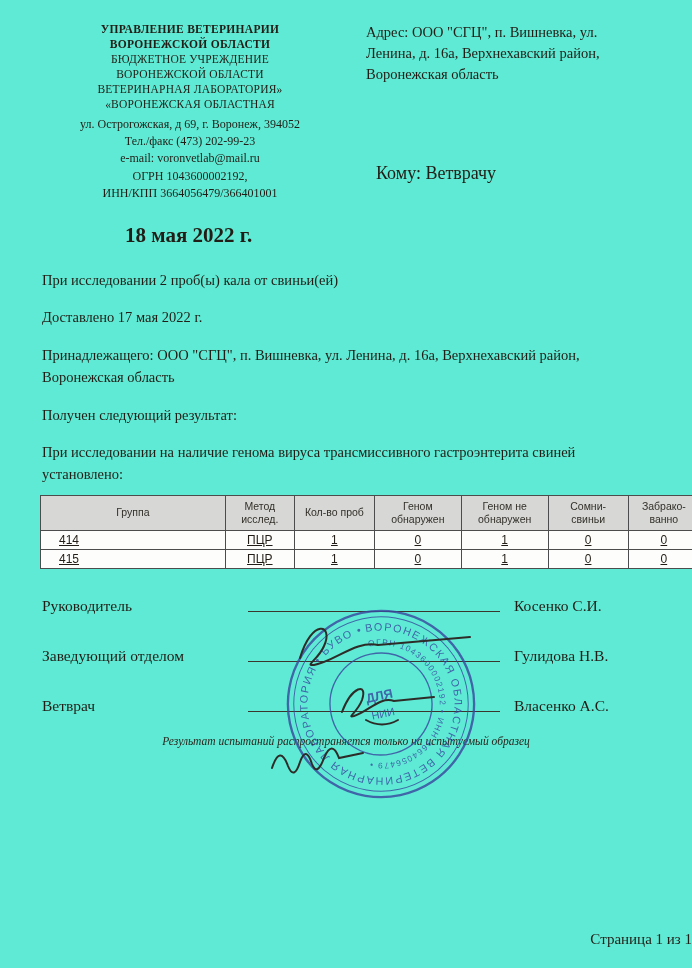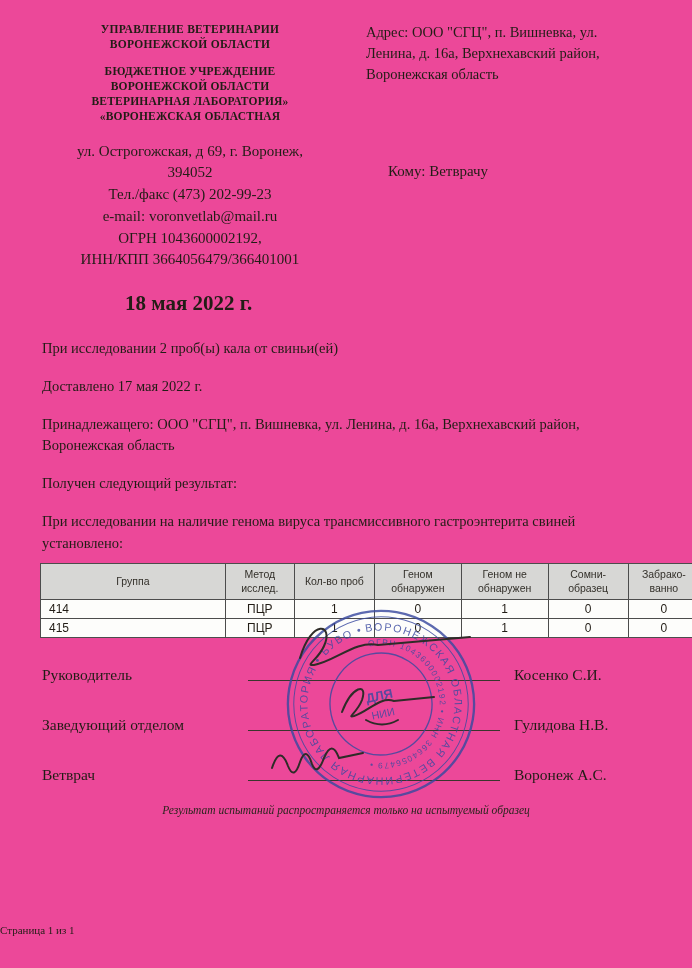--- a/index.html
+++ b/index.html
@@ -1,33 +1,33 @@
 <!DOCTYPE html>
 <html><head>
 <meta charset="utf-8">
 <style>
   html,body{margin:0;padding:0;background:#e9e9e9;}
   .page{
     position:relative;
     width:692px;height:968px;
     margin:0 auto;
-    background:#ec4899;
+    background:#5eead4;
     font-family:"Liberation Serif","DejaVu Serif",serif;
     color:#221d16;
     overflow:hidden;
   }
   
   .letterhead{display:flex;padding-top:22px;}
   .org-block{width:268px;margin-left:56px;text-align:center;}
   .org-dept{font-weight:bold;font-size:11.5px;line-height:1.3;letter-spacing:.3px;}
-  .org-inst{font-weight:bold;font-size:11.5px;line-height:1.3;margin-top:12px;letter-spacing:.2px;}
-  .org-contacts{font-size:15px;line-height:1.45;margin-top:17px;}
+  .org-inst{font-weight:normal;font-size:11.5px;line-height:1.3;letter-spacing:.2px;}
+  .org-contacts{font-size:12px;line-height:1.45;margin-top:4px;}
   .address-block{width:278px;margin-left:42px;}
   .addr-text{font-size:14.5px;line-height:1.45;}
-  .to-line{font-size:15px;margin-top:78px;margin-left:22px;}
+  .to-line{font-size:18px;margin-top:78px;margin-left:10px;}
   
   .date-line{font-weight:bold;font-size:21px;margin:20px 0 0 125px;}
   .doc-title{text-align:center;font-weight:bold;font-size:17.5px;line-height:1.45;margin-top:28px;}
   
   .body-text{margin:22px 40px 0 42px;font-size:14.5px;line-height:1.5;}
   .body-text p{margin:16px 0 9px 0;}
   
   table.results{
     border-collapse:collapse;
     margin:6px 40px 0 40px;
@@ -43,33 +43,34 @@
     font-weight:normal;
     font-size:10.5px;
     line-height:1.25;
     padding:4px 2px;
     text-align:center;
     white-space:pre-line;
     color:#33302a;
   }
   table.results td{
     font-size:12px;
-    padding:2px 8px;
+    padding:2px 18px;
     text-align:center;
     background:#fdfdfb;
+    text-decoration:underline;
   }
   table.results td.first{text-align:left;}
   
   .sign-area{margin:16px 40px 0 42px;}
   .sign-row{display:flex;align-items:flex-end;height:30px;margin-bottom:20px;}
   .sign-role{font-size:15.5px;width:206px;flex:none;}
   .sign-line{flex:1;border-bottom:1.5px solid #3a352d;margin:0 14px 3px 0;height:1px;}
   .sign-name{font-size:15.5px;width:138px;flex:none;}
   .footnote{text-align:center;font-size:11.5px;margin-top:14px;color:#2a251d;font-style:italic;}
-  .page-footer{position:absolute;left:0;right:0;bottom:32px;text-align:left;font-size:11px;}
+  .page-footer{position:absolute;left:0;right:0;bottom:20px;text-align:right;font-size:15px;}
   
   .stamp{position:absolute;left:283px;top:606px;opacity:.82;transform:rotate(-12deg);pointer-events:none;}
   .ink{position:absolute;left:0;top:600px;pointer-events:none;}
 </style>
 </head>
 <body>
 
 <div class="page">
 
   <div class="letterhead">
@@ -123,21 +124,21 @@
       <tr>
         <th>Группа</th>
         <th>Метод
 исслед.</th>
         <th>Кол-во проб</th>
         <th>Геном
 обнаружен</th>
         <th>Геном не
 обнаружен</th>
         <th>Сомни-
-образец</th>
+свиньи</th>
         <th>Забрако-
 ванно</th>
       </tr>
     </thead>
     <tbody>
       <tr>
         <td class="first">414</td>
         <td>ПЦР</td>
         <td>1</td>
         <td>0</td>
@@ -164,21 +165,21 @@
       <div class="sign-name">Косенко С.И.</div>
     </div>
     <div class="sign-row">
       <div class="sign-role">Заведующий отделом</div>
       <div class="sign-line"></div>
       <div class="sign-name">Гулидова Н.В.</div>
     </div>
     <div class="sign-row">
       <div class="sign-role">Ветврач</div>
       <div class="sign-line"></div>
-      <div class="sign-name">Воронеж А.С.</div>
+      <div class="sign-name">Власенко А.С.</div>
     </div>
   </div>
 
   <div class="footnote">Результат испытаний распространяется только на испытуемый образец</div>
 
   <svg class="stamp" width="196" height="196" viewBox="0 0 200 200">
     <circle cx="100" cy="100" r="95" fill="none" stroke-width="2.4" stroke="#3a4aa0"></circle>
     <circle cx="100" cy="100" r="89" fill="none" stroke-width="1" stroke="#3a4aa0"></circle>
     <circle cx="100" cy="100" r="52" fill="none" stroke-width="1.4" stroke="#3a4aa0"></circle>
     <defs>

